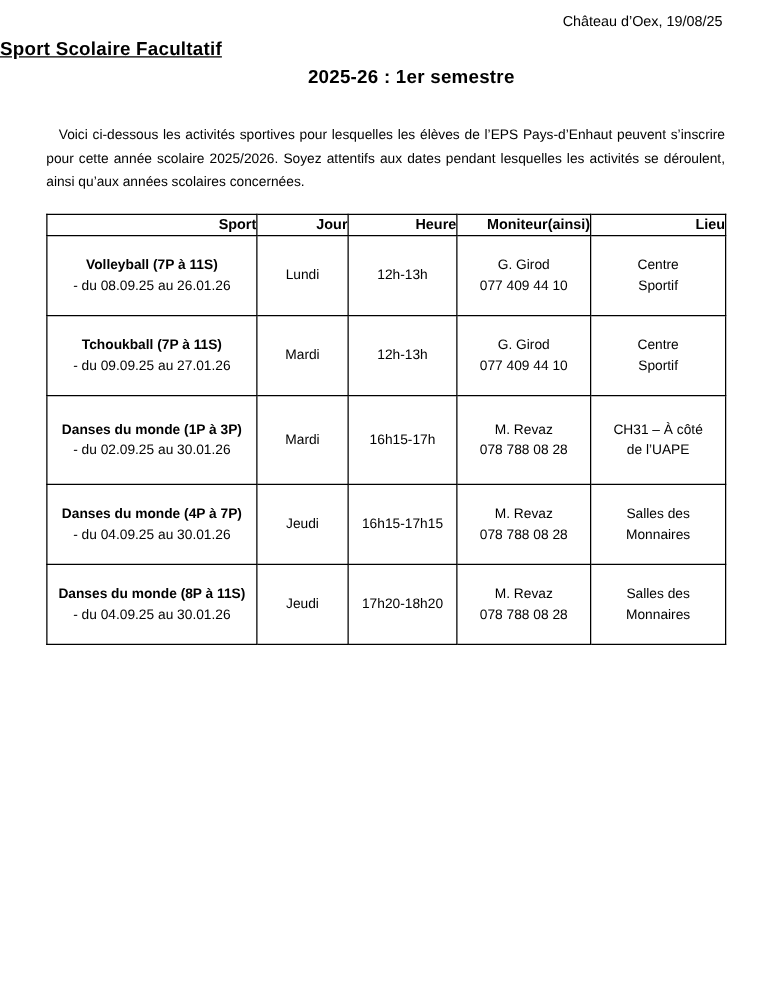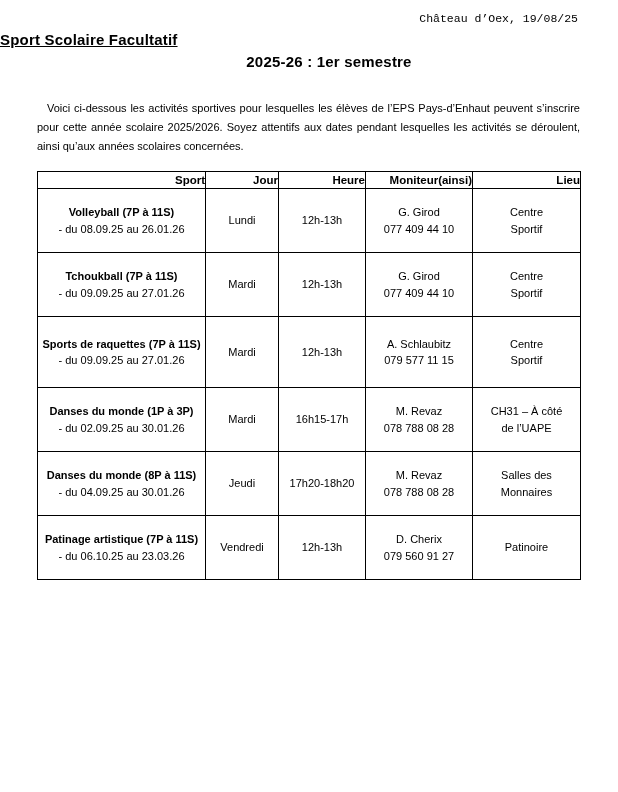--- a/index.html
+++ b/index.html
@@ -10,21 +10,20 @@
     background: #ffffff;
     color: #000000;
     font-family: "Liberation Sans", sans-serif;
     overflow: hidden;
   }
   .place-date {
     position: absolute;
     top: 12px;
     right: 40px;
     font-size: 11.5px;
-    font-family: Liberation Mono, monospace;
   }
   .doc-title {
     position: absolute;
     top: 31px;
     left: 0;
     width: 100%;
     text-align: left;
     font-size: 15px;
     font-weight: bold;
     text-decoration: underline;
@@ -136,77 +135,64 @@
       <td>Mardi</td>
       <td>12h-13h</td>
       <td>
         <div>G. Girod</div>
         <div>077 409 44 10</div>
       </td>
       <td class="lieu-cell">Centre
 Sportif</td>
     </tr>
 
-    <tr>
-      <td>
-        <div class="sport-name">Sports de raquettes (7P à 11S)</div>
-        <div class="sport-dates">- du 09.09.25 au 27.01.26</div>
-      </td>
-      <td>Mardi</td>
-      <td>12h-13h</td>
-      <td>
-        <div>A. Schlaubitz</div>
-        <div>079 577 11 15</div>
-      </td>
-      <td class="lieu-cell">Centre
-Sportif</td>
-    </tr>
 
 
     <tr>
       <td>
         <div class="sport-name">Danses du monde (1P à 3P)</div>
         <div class="sport-dates">- du 02.09.25 au 30.01.26</div>
       </td>
       <td>Mardi</td>
       <td>16h15-17h</td>
       <td>
         <div>M. Revaz</div>
         <div>078 788 08 28</div>
       </td>
       <td class="lieu-cell">CH31 – À côté
 de l’UAPE</td>
     </tr>
 
 
+    <tr>
+      <td>
+        <div class="sport-name">Danses du monde (4P à 7P)</div>
+        <div class="sport-dates">- du 04.09.25 au 30.01.26</div>
+      </td>
+      <td>Jeudi</td>
+      <td>16h15-17h15</td>
+      <td>
+        <div>M. Revaz</div>
+        <div>078 788 08 28</div>
+      </td>
+      <td class="lieu-cell">Salles des
+Monnaires</td>
+    </tr>
 
     <tr>
       <td>
         <div class="sport-name">Danses du monde (8P à 11S)</div>
         <div class="sport-dates">- du 04.09.25 au 30.01.26</div>
       </td>
       <td>Jeudi</td>
       <td>17h20-18h20</td>
       <td>
         <div>M. Revaz</div>
         <div>078 788 08 28</div>
       </td>
       <td class="lieu-cell">Salles des
 Monnaires</td>
     </tr>
 
-    <tr>
-      <td>
-        <div class="sport-name">Patinage artistique (7P à 11S)</div>
-        <div class="sport-dates">- du 06.10.25 au 23.03.26</div>
-      </td>
-      <td>Vendredi</td>
-      <td>12h-13h</td>
-      <td>
-        <div>D. Cherix</div>
-        <div>079 560 91 27</div>
-      </td>
-      <td class="lieu-cell">Patinoire</td>
-    </tr>
   </tbody>
   </table>
 
 </div>
 
 </body></html>

